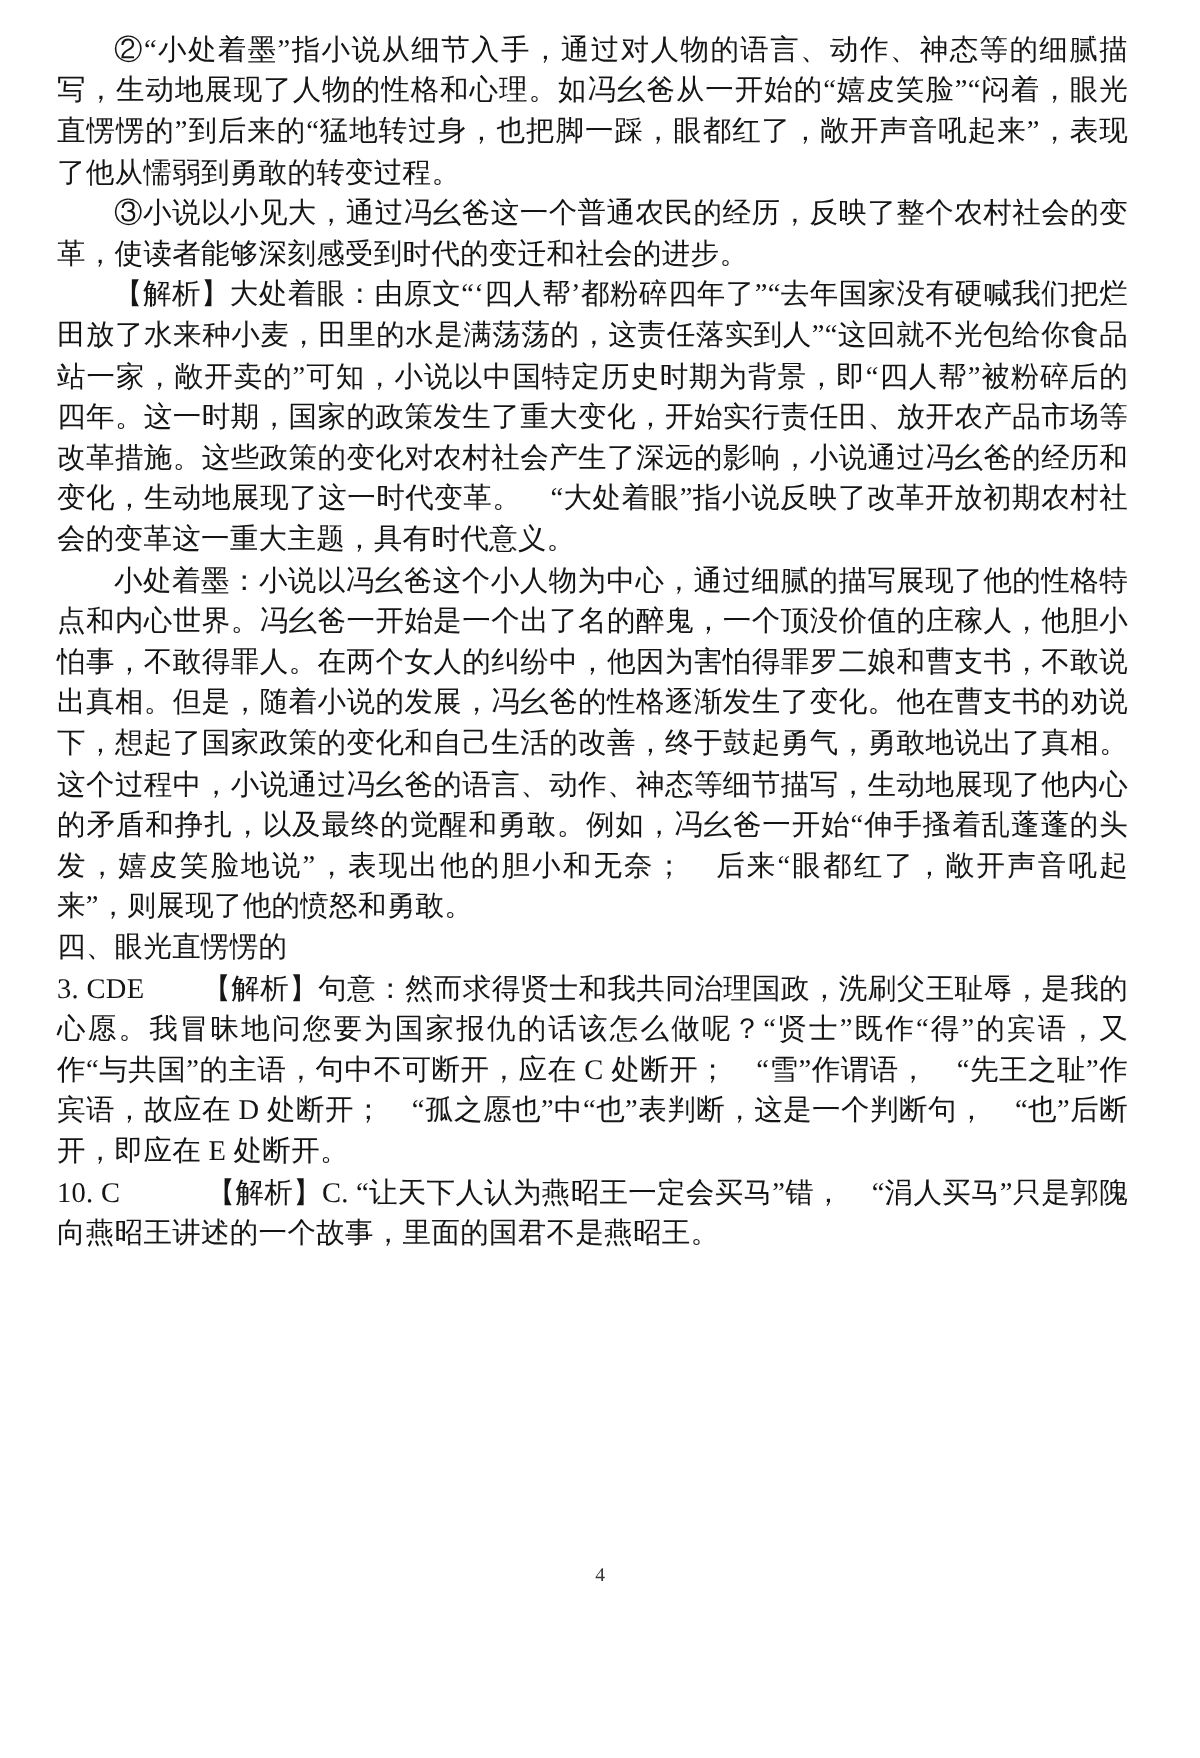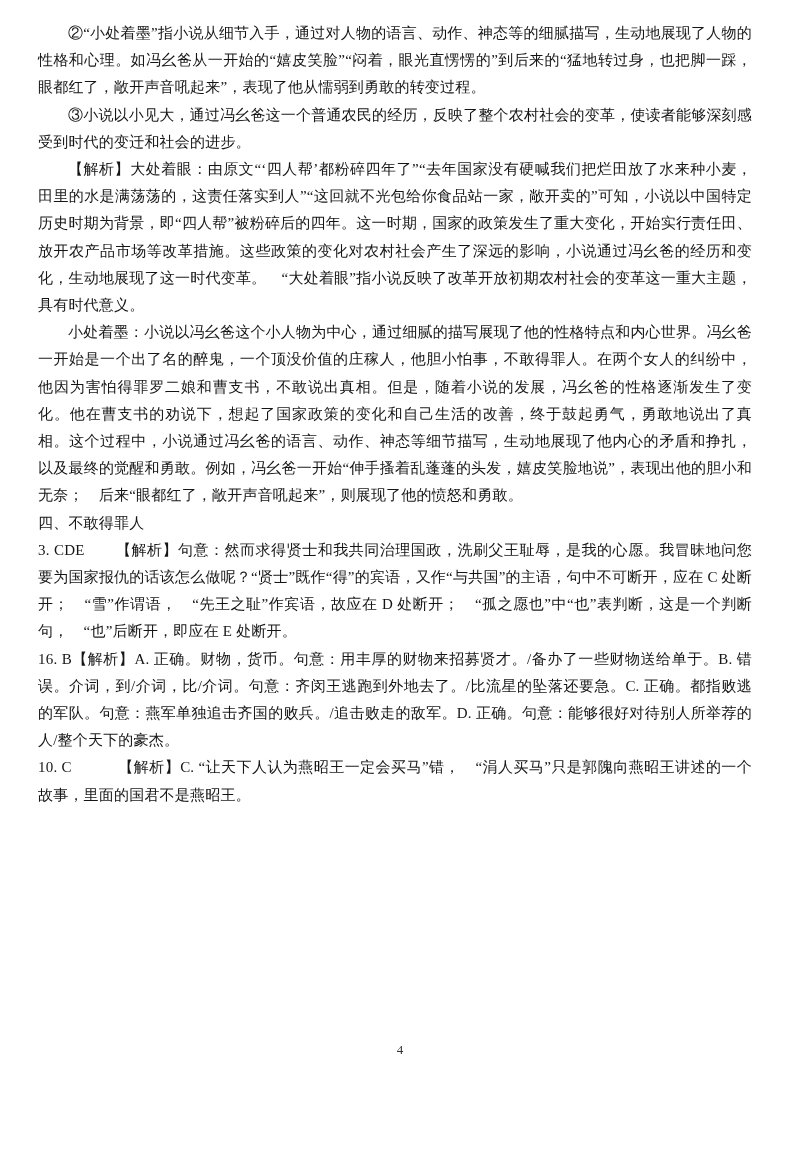--- a/index.html
+++ b/index.html
@@ -21,21 +21,21 @@
     left: 0;
     width: 800px;
     height: 1172px;
     background: #ffffff;
   }
   .content {
     position: absolute;
     top: 20px;
     left: 38px;
     width: 714px;
-    font-size: 15px;
+    font-size: 19px;
     line-height: 27.2px;
     text-align: justify;
     letter-spacing: 0.2px;
   }
   .content p {
     margin: 0;
     padding: 0;
   }
   .content p.indent {
     text-indent: 2em;
@@ -55,19 +55,18 @@
 </style>
 </head>
 <body>
 
 <div class="page">
   <div class="content">
     <p class="indent">②“小处着墨”指小说从细节入手，通过对人物的语言、动作、神态等的细腻描写，生动地展现了人物的性格和心理。如冯幺爸从一开始的“嬉皮笑脸”“闷着，眼光直愣愣的”到后来的“猛地转过身，也把脚一踩，眼都红了，敞开声音吼起来”，表现了他从懦弱到勇敢的转变过程。</p>
     <p class="indent">③小说以小见大，通过冯幺爸这一个普通农民的经历，反映了整个农村社会的变革，使读者能够深刻感受到时代的变迁和社会的进步。</p>
     <p class="indent">【解析】大处着眼：由原文“‘四人帮’都粉碎四年了”“去年国家没有硬喊我们把烂田放了水来种小麦，田里的水是满荡荡的，这责任落实到人”“这回就不光包给你食品站一家，敞开卖的”可知，小说以中国特定历史时期为背景，即“四人帮”被粉碎后的四年。这一时期，国家的政策发生了重大变化，开始实行责任田、放开农产品市场等改革措施。这些政策的变化对农村社会产生了深远的影响，小说通过冯幺爸的经历和变化，生动地展现了这一时代变革。　“大处着眼”指小说反映了改革开放初期农村社会的变革这一重大主题，具有时代意义。</p>
     <p class="indent">小处着墨：小说以冯幺爸这个小人物为中心，通过细腻的描写展现了他的性格特点和内心世界。冯幺爸一开始是一个出了名的醉鬼，一个顶没价值的庄稼人，他胆小怕事，不敢得罪人。在两个女人的纠纷中，他因为害怕得罪罗二娘和曹支书，不敢说出真相。但是，随着小说的发展，冯幺爸的性格逐渐发生了变化。他在曹支书的劝说下，想起了国家政策的变化和自己生活的改善，终于鼓起勇气，勇敢地说出了真相。这个过程中，小说通过冯幺爸的语言、动作、神态等细节描写，生动地展现了他内心的矛盾和挣扎，以及最终的觉醒和勇敢。例如，冯幺爸一开始“伸手搔着乱蓬蓬的头发，嬉皮笑脸地说”，表现出他的胆小和无奈；　后来“眼都红了，敞开声音吼起来”，则展现了他的愤怒和勇敢。</p>
-    <p class="section-heading">四、不敢得罪人</p>
+    <p class="section-heading">四、眼光直愣愣的</p>
     <p>3. CDE　　【解析】句意：然而求得贤士和我共同治理国政，洗刷父王耻辱，是我的心愿。我冒昧地问您要为国家报仇的话该怎么做呢？“贤士”既作“得”的宾语，又作“与共国”的主语，句中不可断开，应在 C 处断开；　“雪”作谓语，　“先王之耻”作宾语，故应在 D 处断开；　“孤之愿也”中“也”表判断，这是一个判断句，　“也”后断开，即应在 E 处断开。</p>
-    <p>16. B【解析】A. 正确。财物，货币。句意：用丰厚的财物来招募贤才。/备办了一些财物送给单于。B. 错误。介词，到/介词，比/介词。句意：齐闵王逃跑到外地去了。/比流星的坠落还要急。C. 正确。都指败逃的军队。句意：燕军单独追击齐国的败兵。/追击败走的敌军。D. 正确。句意：能够很好对待别人所举荐的人/整个天下的豪杰。</p>
     <p>10. C　　　【解析】C. “让天下人认为燕昭王一定会买马”错，　“涓人买马”只是郭隗向燕昭王讲述的一个故事，里面的国君不是燕昭王。</p>
   </div>
   <div class="page-number">4</div>
 </div>
 
 </body></html>

